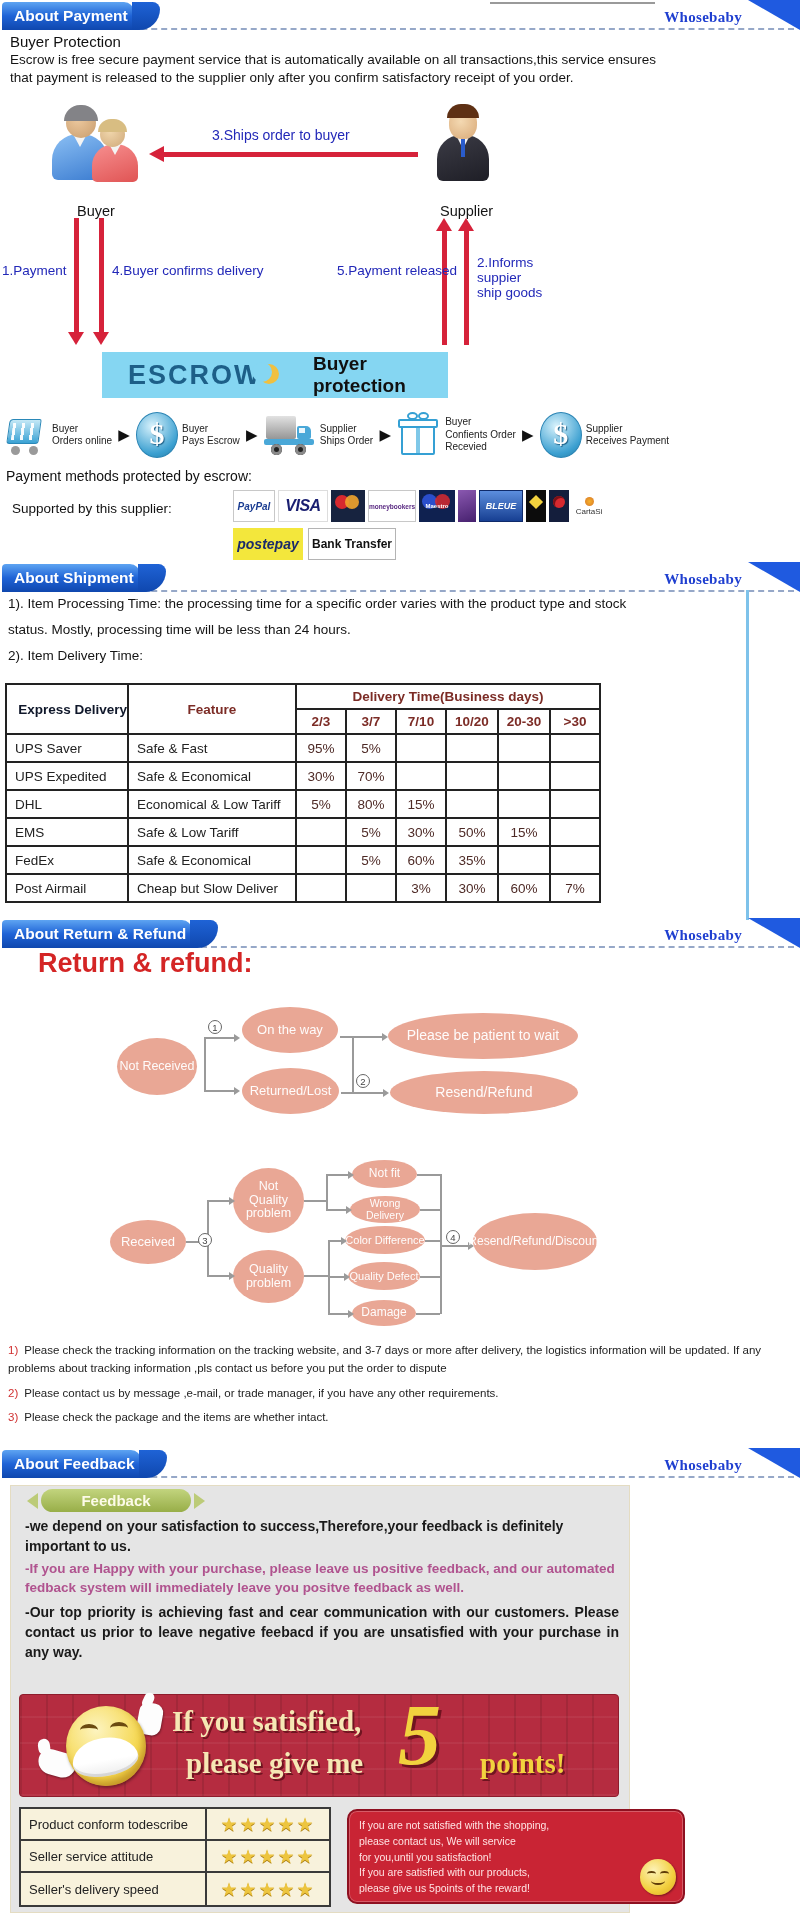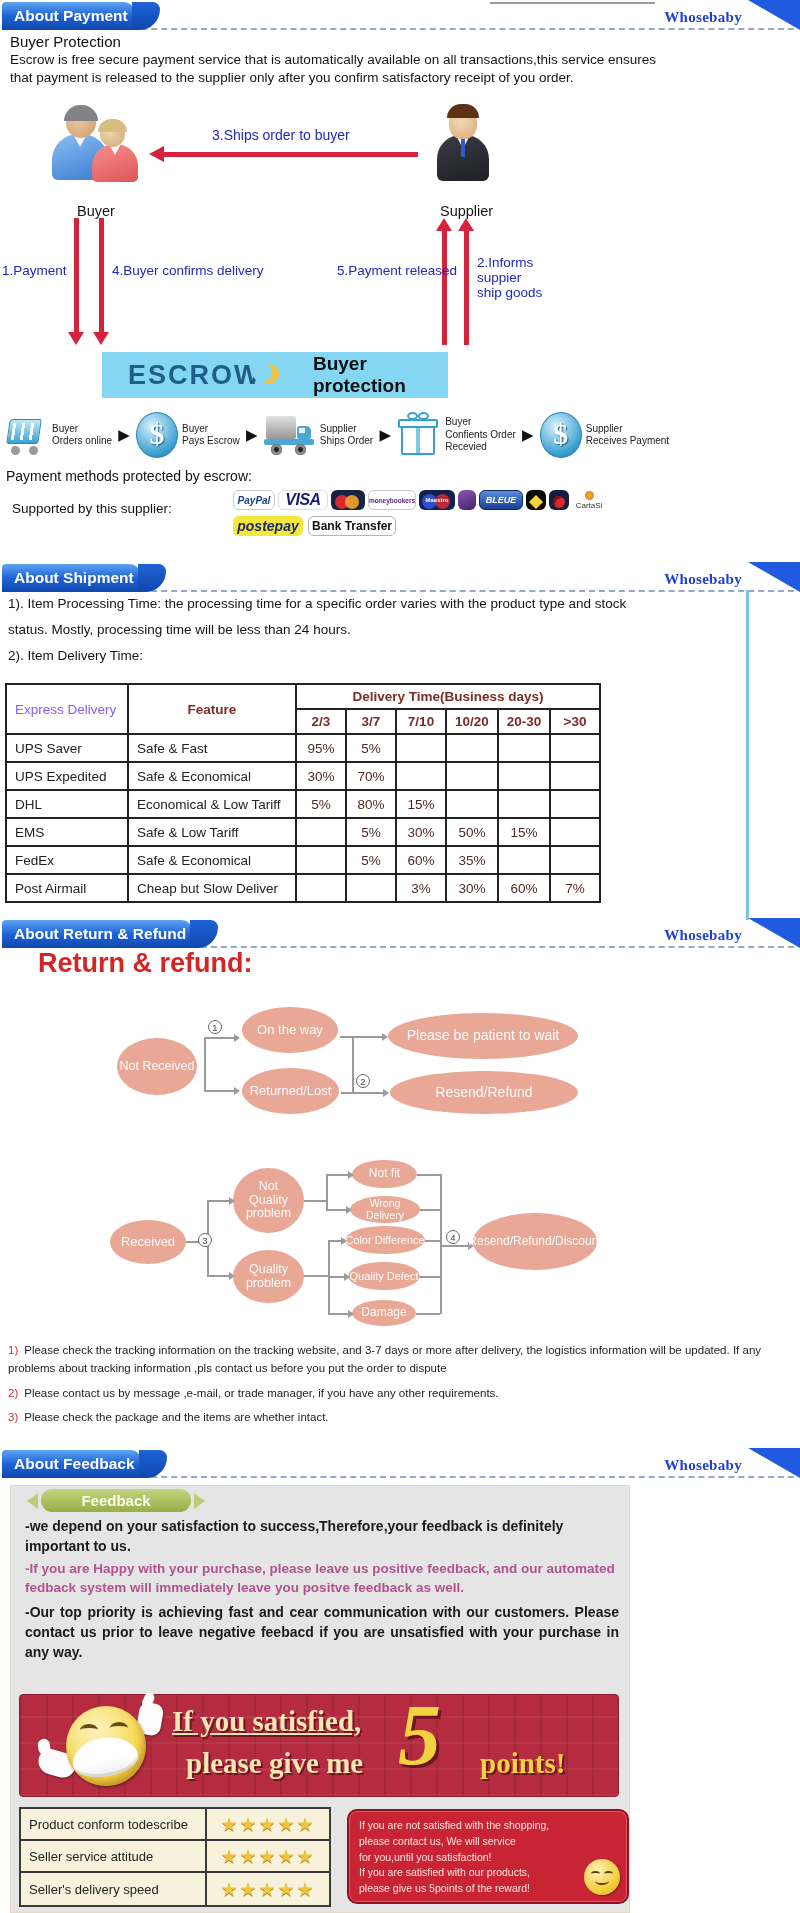--- a/index.html
+++ b/index.html
@@ -82,21 +82,21 @@
   .gf-box::before { content:""; position:absolute; left:13px; top:0; width:4px; height:100%; background:#7fc8e8; }
   .gf-lid { position:absolute; left:1px; top:7px; width:40px; height:9px; border:2px solid #35a0d4; background:#fff; border-radius:2px; }
   .gf-bow1, .gf-bow2 { position:absolute; top:0; width:11px; height:8px; border:2px solid #35a0d4; border-radius:50%; background:#fff; }
   .gf-bow1 { left:10px; } .gf-bow2 { left:21px; }
   
   .pmline1 { position:absolute; left:6px; top:468px; font-size:14px; color:#111; }
   .pmline2 { position:absolute; left:12px; top:501px; font-size:13.5px; color:#111; }
   .badges { position:absolute; left:233px; top:490px; width:340px; }
   .brow { display:flex; align-items:center; gap:3px; }
   .brow2 { margin-top:6px; gap:5px; }
-  .bdg { height:20px; display:flex; align-items:center; justify-content:center; border-radius:6px; flex:none; overflow:hidden; }
+  .bdg { height:32px; display:flex; align-items:center; justify-content:center; border-radius:0; flex:none; overflow:hidden; }
   .b-paypal { width:42px; background:#fff; border:1px solid #c8c8c8; color:#1b3d92; font-weight:bold; font-style:italic; font-size:10px; }
   .b-visa { width:50px; background:#fff; border:1px solid #ddd; color:#1a1f71; font-weight:bold; font-style:italic; font-size:16px; letter-spacing:-.5px; }
   .b-mc { width:34px; background:#17233f; position:relative; }
   .b-mc i { position:absolute; top:5px; width:14px; height:14px; border-radius:50%; }
   .b-mc .r { left:4px; background:#d7292f; } .b-mc .o { left:14px; background:#f2a42c; opacity:.9; }
   .b-mb { width:48px; background:#fff; border:1px solid #c8c8c8; color:#5a2a82; font-size:6.5px; font-weight:bold; }
   .b-maestro { width:36px; background:#0f2150; position:relative; color:#fff; font-size:6px; font-weight:bold; }
   .b-maestro i { position:absolute; top:4px; width:15px; height:15px; border-radius:50%; }
   .b-maestro .bl { left:3px; background:#2a4ecc; } .b-maestro .rd { left:16px; background:#d7292f; opacity:.85; }
   .b-maestro span { position:relative; z-index:1; }
@@ -143,42 +143,42 @@
   .ftab { position:absolute; left:30px; top:3px; width:150px; height:23px; background:linear-gradient(180deg,#c2d47e,#98ae48); border-radius:12px; color:#fdfbe8; font-size:15px; font-weight:bold; text-align:center; line-height:23px; }
   .ftab::before { content:""; position:absolute; left:-14px; top:4px; border-top:8px solid transparent; border-bottom:8px solid transparent; border-right:11px solid #bccb78; }
   .ftab::after { content:""; position:absolute; right:-14px; top:4px; border-top:8px solid transparent; border-bottom:8px solid transparent; border-left:11px solid #bccb78; }
   .fp { position:absolute; left:14px; width:594px; line-height:1.42; font-weight:bold; }
   .fp1 { top:31px; font-size:14px; color:#1a1a1a; }
   .fp2 { top:73px; font-size:13.5px; color:#b0538f; }
   .fp3 { top:117px; font-size:14px; color:#1a1a1a; text-align:justify; }
   .banner { position:absolute; left:8px; top:208px; width:600px; height:103px; background-color:#b52c40; border:1px solid #8e1c2c; border-radius:4px;
     background-image:repeating-linear-gradient(0deg, rgba(255,255,255,.05) 0 2px, transparent 2px 26px), repeating-linear-gradient(90deg, rgba(0,0,0,.10) 0 2px, transparent 2px 26px); }
   .btxt { position:absolute; font-family:"Liberation Serif", serif; font-weight:bold; color:#f6e7b4; text-shadow:2px 2px 0 #6f1420; }
-  .btxt1 { left:152px; top:10px; font-size:29px;text-decoration:underline; }
+  .btxt1 { left:152px; top:10px; font-size:29px; }
   .btxt2 { left:166px; top:52px; font-size:29px; }
   .bfive { position:absolute; left:378px; top:-10px; font-family:"Liberation Serif", serif; font-weight:bold; font-style:italic; font-size:86px; color:#f2d23e; text-shadow:3px 3px 0 #6f1420; }
   .btxt3 { left:460px; top:52px; font-size:29px; color:#f2d23e; }
   
   .bsmile { position:absolute; left:18px; top:8px; width:126px; height:90px; }
   .bs-face { position:absolute; left:28px; top:3px; width:80px; height:80px; border-radius:50%; background:radial-gradient(circle at 38% 30%,#fdf4c0,#f5d74e 60%,#dfb02a); box-shadow:inset -3px -5px 7px rgba(150,100,10,.45), 1px 2px 3px rgba(0,0,0,.35); }
   .bs-eye { position:absolute; width:18px; height:12px; border-top:4px solid #6b4a10; border-radius:50%; }
   .bs-e1 { left:14px; top:18px; } .bs-e2 { left:44px; top:16px; }
   .bs-grin { position:absolute; left:6px; top:32px; width:66px; height:38px; background:linear-gradient(180deg,#ffffff 0 58%,#ededed); border-radius:48% 52% 50% 50% / 62% 62% 42% 42%; transform:rotate(-10deg); box-shadow:inset 0 -3px 0 rgba(0,0,0,.10); }
   .bs-mitt1 { position:absolute; left:0; top:48px; width:38px; height:25px; background:#fdfdfd; border-radius:12px 5px 14px 14px; transform:rotate(16deg); box-shadow:1px 1px 2px rgba(0,0,0,.35); }
   .bs-mitt1::after { content:""; position:absolute; left:-4px; top:-8px; width:12px; height:16px; background:#fdfdfd; border-radius:6px; transform:rotate(-24deg); }
   .bs-mitt2 { position:absolute; right:2px; top:0; width:24px; height:32px; background:#fdfdfd; border-radius:9px; transform:rotate(10deg); box-shadow:1px 1px 2px rgba(0,0,0,.35); }
   .bs-mitt2::after { content:""; position:absolute; left:2px; top:-10px; width:10px; height:16px; background:#fdfdfd; border-radius:6px; transform:rotate(14deg); }
   
   .ratings { position:absolute; left:8px; top:321px; width:312px; border:2px solid #3a3a3a; background:#f8f2dc; }
   .rrow { display:flex; height:32px; border-bottom:2px solid #3a3a3a; }
   .rrow:last-child { border-bottom:none; }
   .rlabel { width:186px; border-right:2px solid #3a3a3a; display:flex; align-items:center; padding-left:8px; font-size:13px; color:#222; }
   .rstars { flex:1; display:flex; align-items:center; justify-content:center; color:#edc53f; font-size:19px; letter-spacing:2px; text-shadow:0 1px 0 #a87b12; }
   
-  .promise { position:absolute; left:336px; top:323px; width:282px; height:95px; background:#c92434; border:2px solid #8e1020; border-radius:10px; padding:7px 10px; box-shadow:inset 0 0 0 1px rgba(255,255,255,.25); }
+  .promise { position:absolute; left:336px; top:323px; width:338px; height:95px; background:#c92434; border:2px solid #8e1020; border-radius:10px; padding:7px 10px; box-shadow:inset 0 0 0 1px rgba(255,255,255,.25); }
   .pline { font-size:10.5px; color:#ffe3e3; line-height:1.5; }
   .psmile { position:absolute; right:7px; bottom:7px; width:36px; height:36px; border-radius:50%; background:radial-gradient(circle at 38% 32%,#fdf2b8,#f2cf3e 60%,#d9a81e); box-shadow:1px 1px 2px rgba(0,0,0,.4); }
   .ps-e { position:absolute; width:9px; height:6px; border-top:2px solid #5f3d08; border-radius:50%; }
   .ps-e1 { left:7px; top:12px; } .ps-e2 { left:20px; top:12px; }
   .ps-m { position:absolute; left:11px; top:18px; width:14px; height:8px; border-bottom:2px solid #5f3d08; border-radius:0 0 50% 50%; }
 </style>
 </head>
 <body>
 
 <div class="page">
@@ -325,21 +325,21 @@
           <col style="width:168px">
         <col style="width:50px">
           <col style="width:50px">
           <col style="width:50px">
         <col style="width:52px">
           <col style="width:52px">
           <col style="width:50px">
       </colgroup>
       <tbody>
       <tr>
-        <th rowspan="2" class="n" style="font-weight:normal;color:#8b5cf6;">Express Delivery</th>
+        <th rowspan="2" class="n" style="font-weight:bold;color:#0f172a;text-align:right;">Express Delivery</th>
         <th rowspan="2">Feature</th>
         <th colspan="6" class="hc">Delivery Time(Business days)</th>
       </tr>
       <tr>
         <th class="hc">2/3</th>
         <th class="hc">3/7</th>
         <th class="hc">7/10</th>
         <th class="hc">10/20</th>
         <th class="hc">20-30</th>
         <th class="hc">&gt;30</th>

